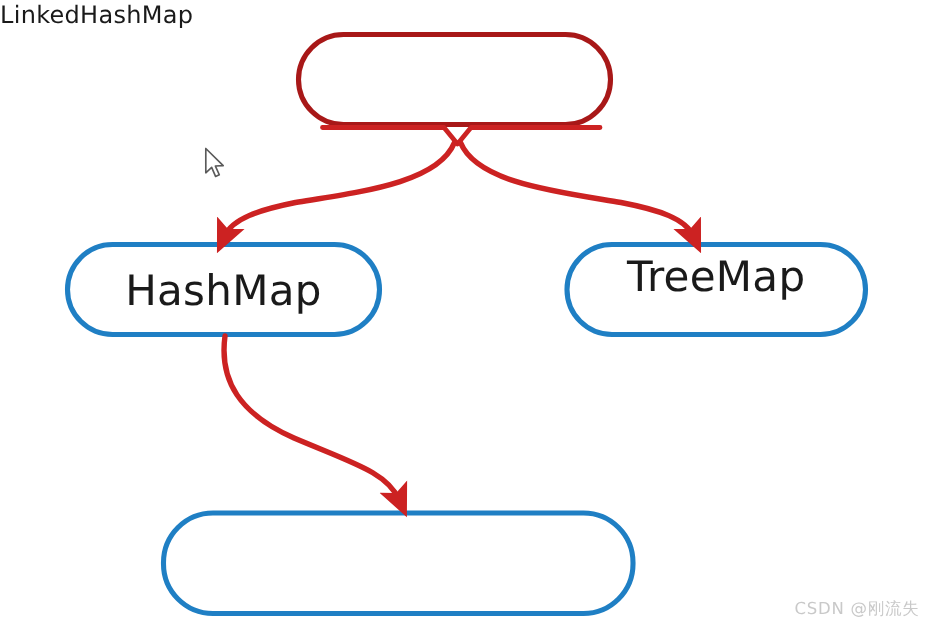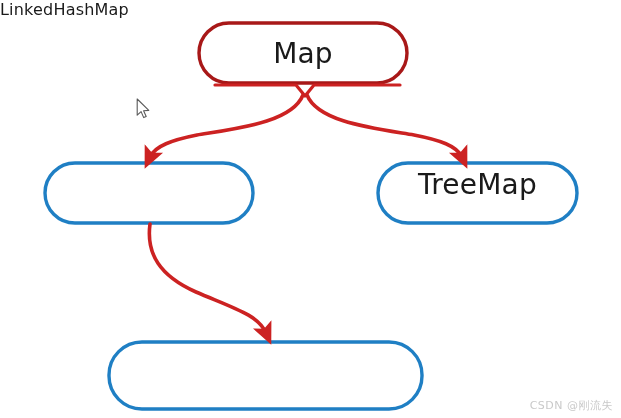--- a/index.html
+++ b/index.html
@@ -83,21 +83,21 @@
 
     <path d="M215,85 L296,85 L305,96 L314,85 L400,85" fill="none" stroke="#cc2222" stroke-width="3.2" stroke-linecap="round" stroke-linejoin="round"></path>
 
     <path d="M303,95 C292,122 240,128 197,135 C172,140 155,146 150,157" fill="none" stroke="#cc2222" stroke-width="3.6" stroke-linecap="round" marker-end="url(#arrowhead-red)"></path>
 
     <path d="M307,95 C318,122 372,128 414,135 C440,140 457,146 462,157" fill="none" stroke="#cc2222" stroke-width="3.6" stroke-linecap="round" marker-end="url(#arrowhead-red)"></path>
 
     <path d="M150,224 C146,254 160,276 196,292 C236,309 258,315 266,333" fill="none" stroke="#cc2222" stroke-width="3.6" stroke-linecap="round" marker-end="url(#arrowhead-red)"></path>
   </svg>
 
-  <div class="node-label" id="label-map">Map</div>
+  <div class="node-label" id="label-hashmap">HashMap</div>
   <div class="node-label" id="label-treemap">TreeMap</div>
   <div class="node-label" id="label-linkedhashmap">LinkedHashMap</div>
 
   <svg id="cursor-pointer" viewBox="0 0 16 22">
     <path d="M1.2,1 L1.2,17.2 L5.1,13.6 L7.7,19.6 L10.2,18.5 L7.6,12.7 L12.8,12.4 Z" fill="#ffffff" stroke="#5a5a5a" stroke-width="1.1" stroke-linejoin="round"></path>
   </svg>
 
   <div id="watermark">CSDN @刚流失</div>
 
 </div>

